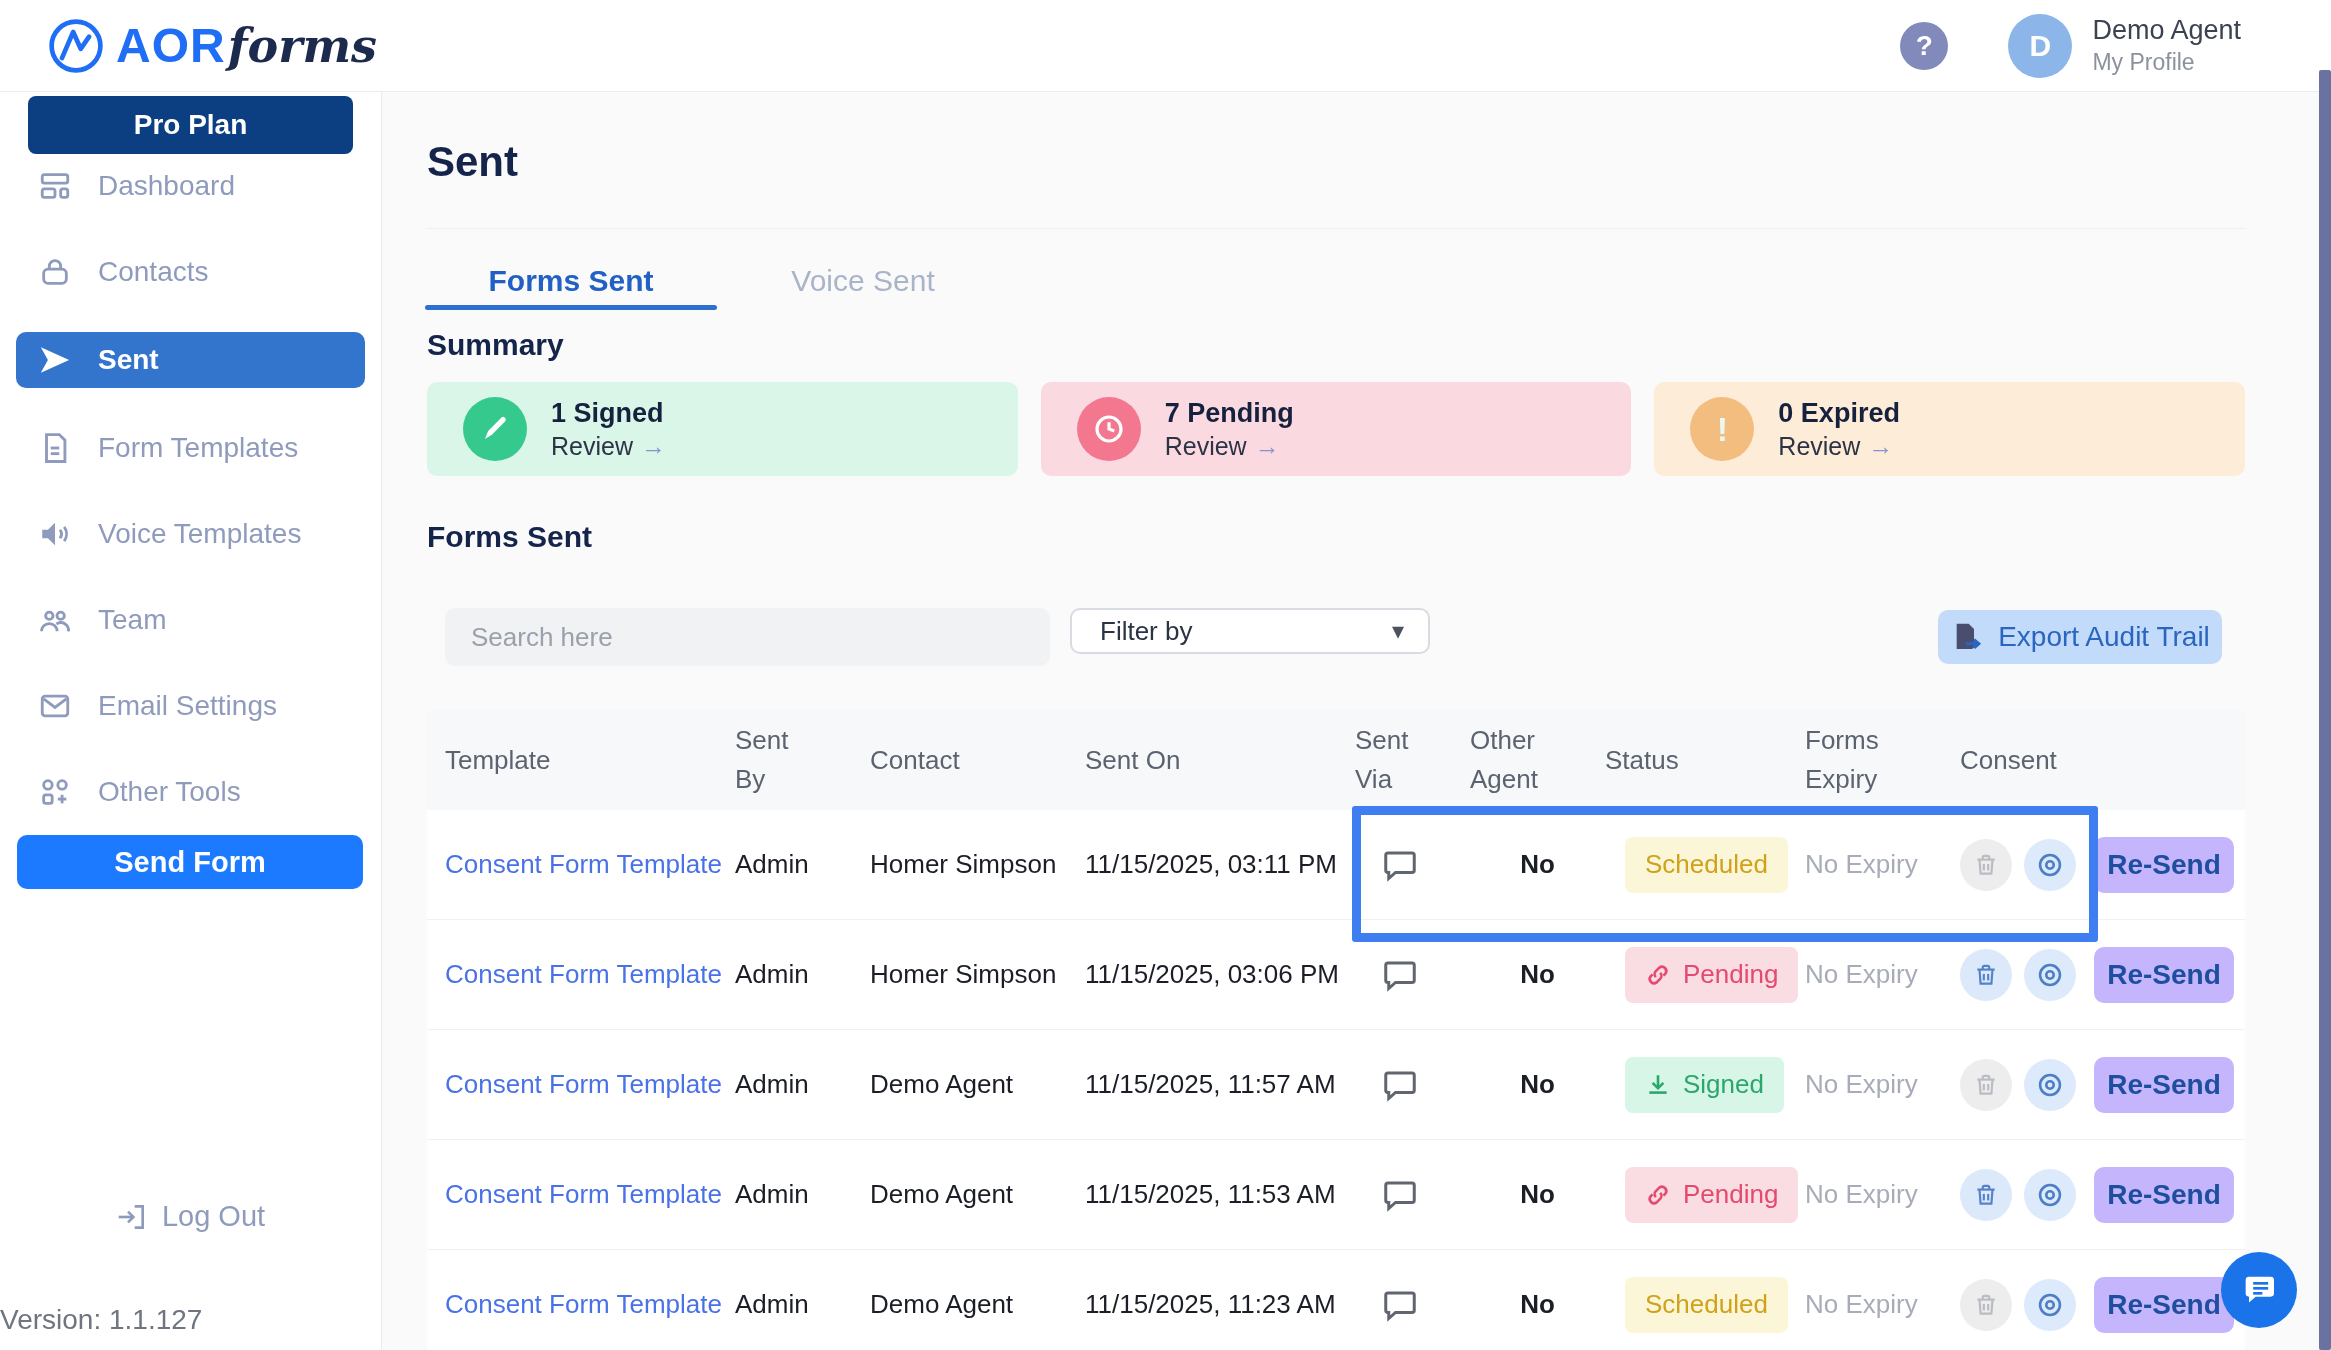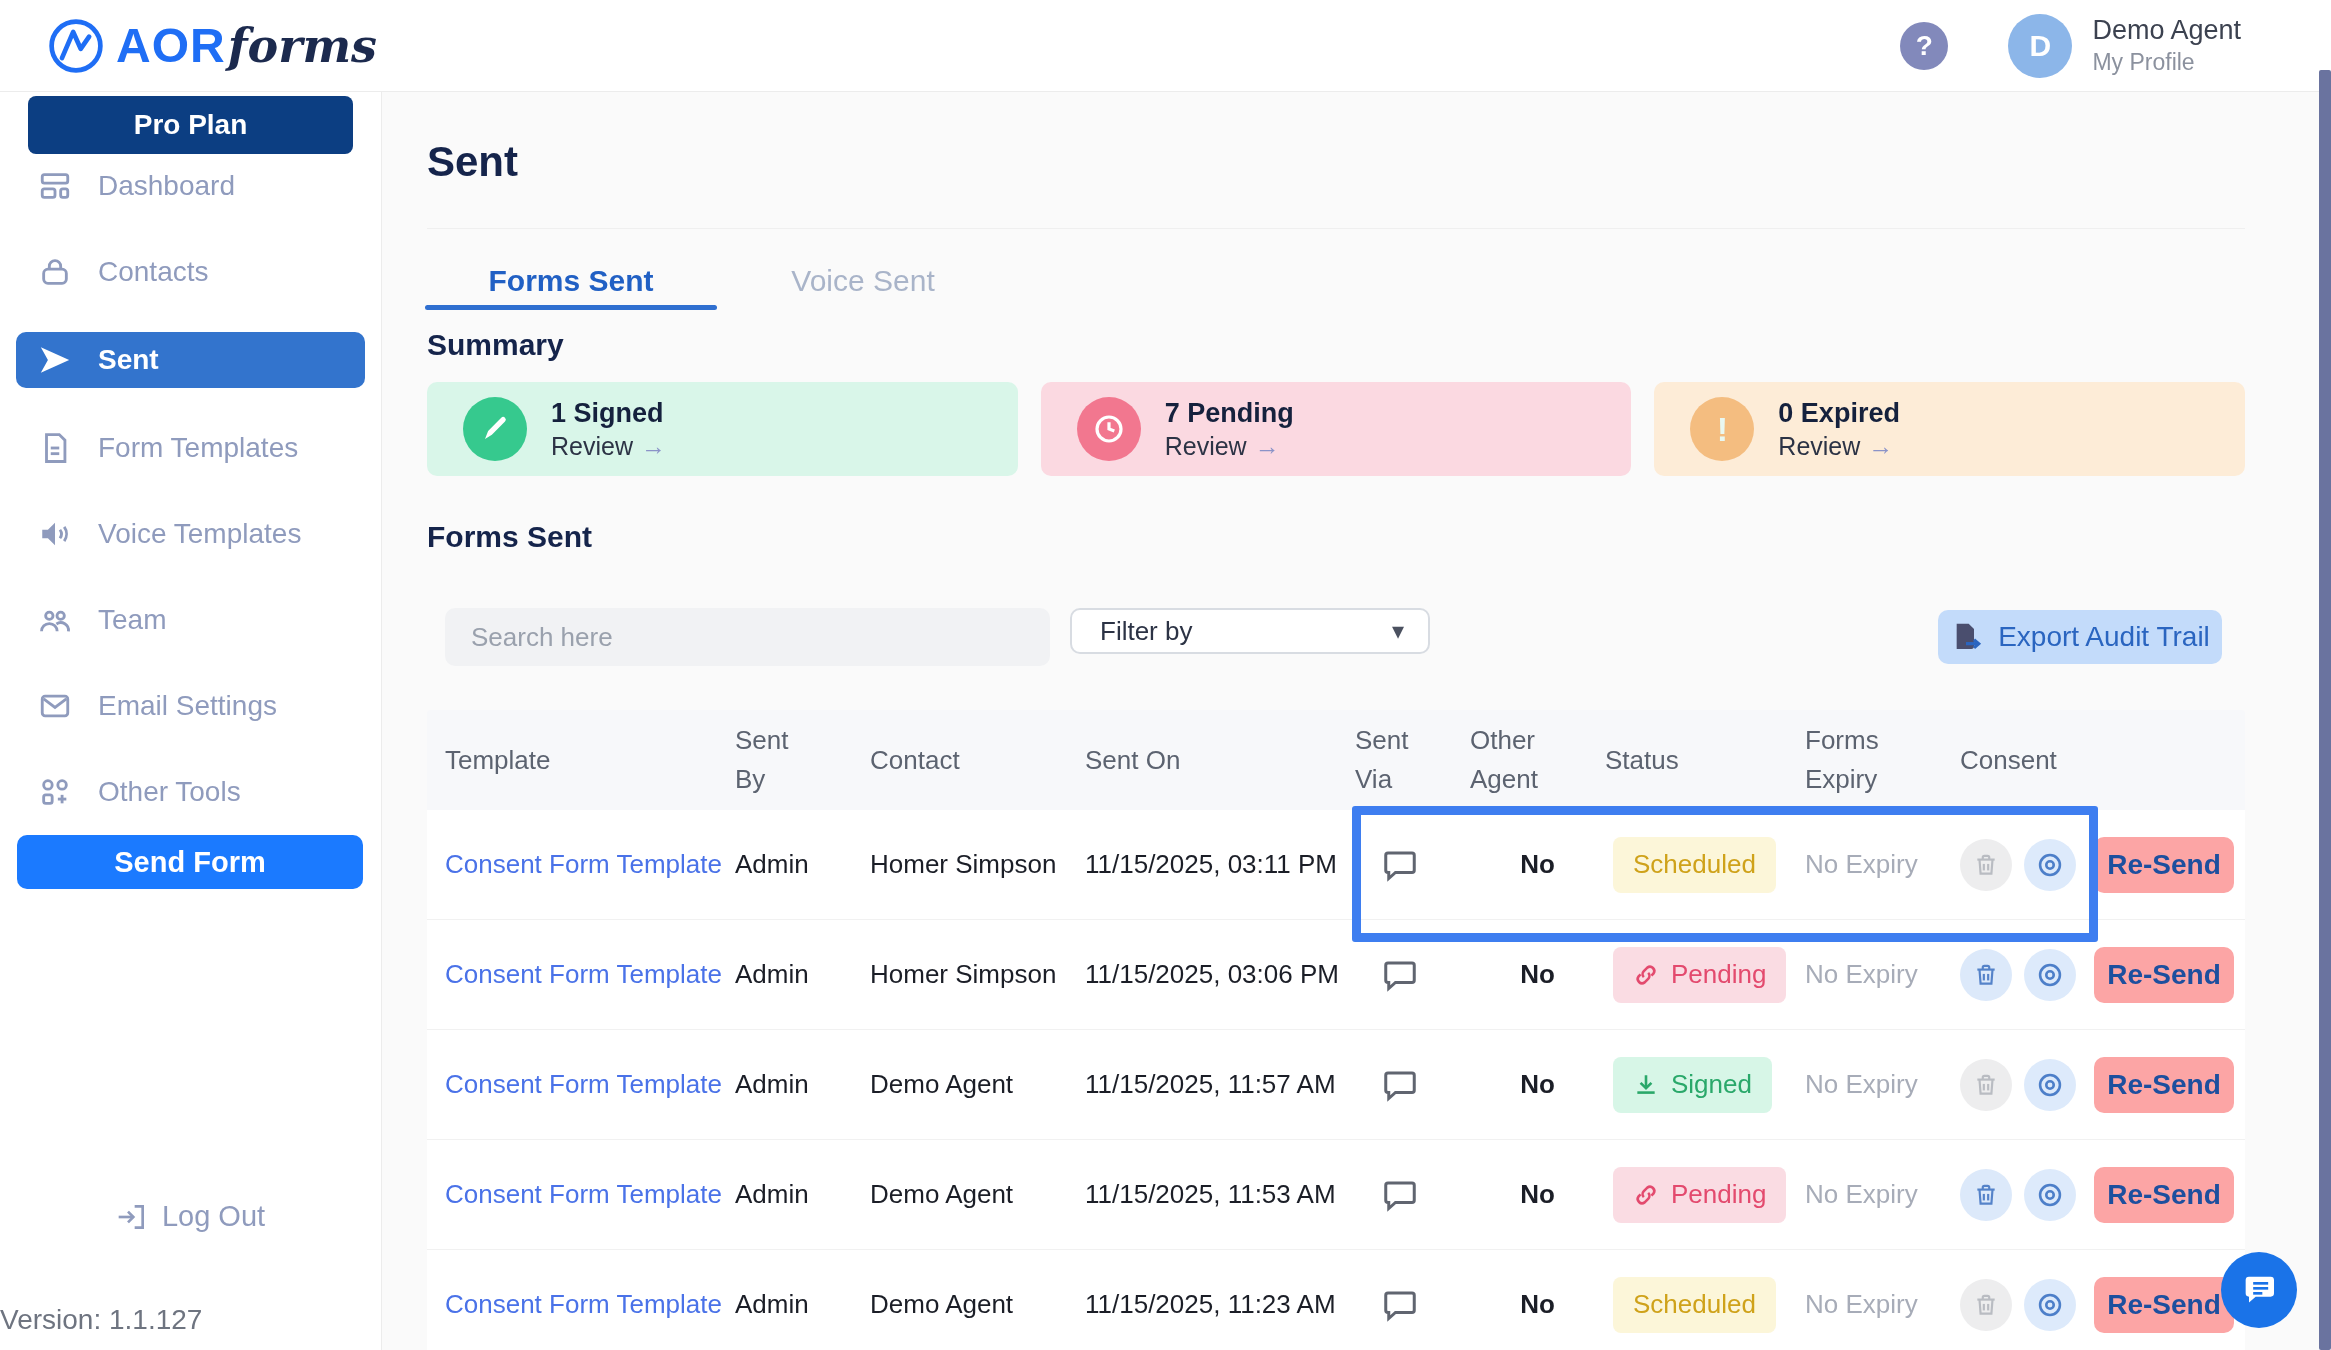--- a/index.html
+++ b/index.html
@@ -86,35 +86,35 @@
   .t-head, .t-row { display:grid; grid-template-columns:290px 135px 215px 270px 115px 135px 200px 155px auto;
                     padding:0 18px; align-items:center; }
   .t-head { height:100px; background:#f7f8fa; border-radius:4px 4px 0 0; font-size:26px; color:#5c6370; }
   .t-head .hcell { white-space:pre-line; line-height:1.5; }
   .t-row { height:110px; background:#fff; border-bottom:1px solid #f1f1f1; font-size:26px; color:#1b1e27; }
   .cell-template { color:#4a72e8; cursor:pointer; }
   .cell-via { display:flex; justify-content:flex-start; padding-left:26px; }
   .cell-via .bubble { width:38px; height:36px; color:#606570; cursor:pointer; display:flex; }
   .cell-agent { text-align:center; font-weight:bold; }
   .badge { display:inline-flex; align-items:center; justify-content:center; height:56px; min-width:150px;
-           padding:0 20px; border-radius:8px; font-size:26px; margin-left:8px; }
+           padding:0 20px; border-radius:8px; font-size:26px; margin-left:20px; }
   .badge .bicon { width:26px; height:26px; margin-right:12px; display:none; }
   .status-scheduled { background:#fcf6d9; color:#cfa21a; }
   .status-pending  { background:#fadce3; color:#e34a6e; }
   .status-pending .icon-link { display:flex; }
   .status-signed   { background:#d7f6e7; color:#2aa86a; }
   .status-signed .icon-download { display:flex; }
   .cell-expiry { color:#a7acb8; }
   .cell-actions { display:flex; align-items:center; }
   .round-btn { width:52px; height:52px; border-radius:50%; border:none; display:flex; align-items:center;
                justify-content:center; cursor:pointer; }
   .trash-btn { background:#ededee; color:#b9bcc2; }
   .trash-btn.enabled { background:#dce9fa; color:#5583c9; }
   .eye-btn { background:#ddeafb; color:#4d7fc9; margin-left:12px; }
-  .resend-btn { margin-left:18px; width:140px; height:56px; background:#fca5a5; color:#1d4f9e;
+  .resend-btn { margin-left:18px; width:140px; height:56px; background:#c4b5fd; color:#1d4f9e;
                 font-size:28px; font-weight:bold; border:none; border-radius:10px; cursor:pointer;
                 font-family:"Liberation Sans", sans-serif; }
 
   
   .highlight-box { position:absolute; left:1352px; top:806px; width:746px; height:136px;
                    border:9px solid #3e7ef0; border-radius:3px; z-index:8; pointer-events:none; }
   .chat-widget { position:absolute; left:2221px; top:1252px; width:76px; height:76px; border-radius:50%;
                  background:#1a73e8; z-index:9; display:flex; align-items:center; justify-content:center; cursor:pointer; }
   .scrollbar { position:absolute; top:70px; right:0; width:12px; height:1280px; background:#6a739f;
                z-index:10; border-radius:2px; cursor:pointer; }

